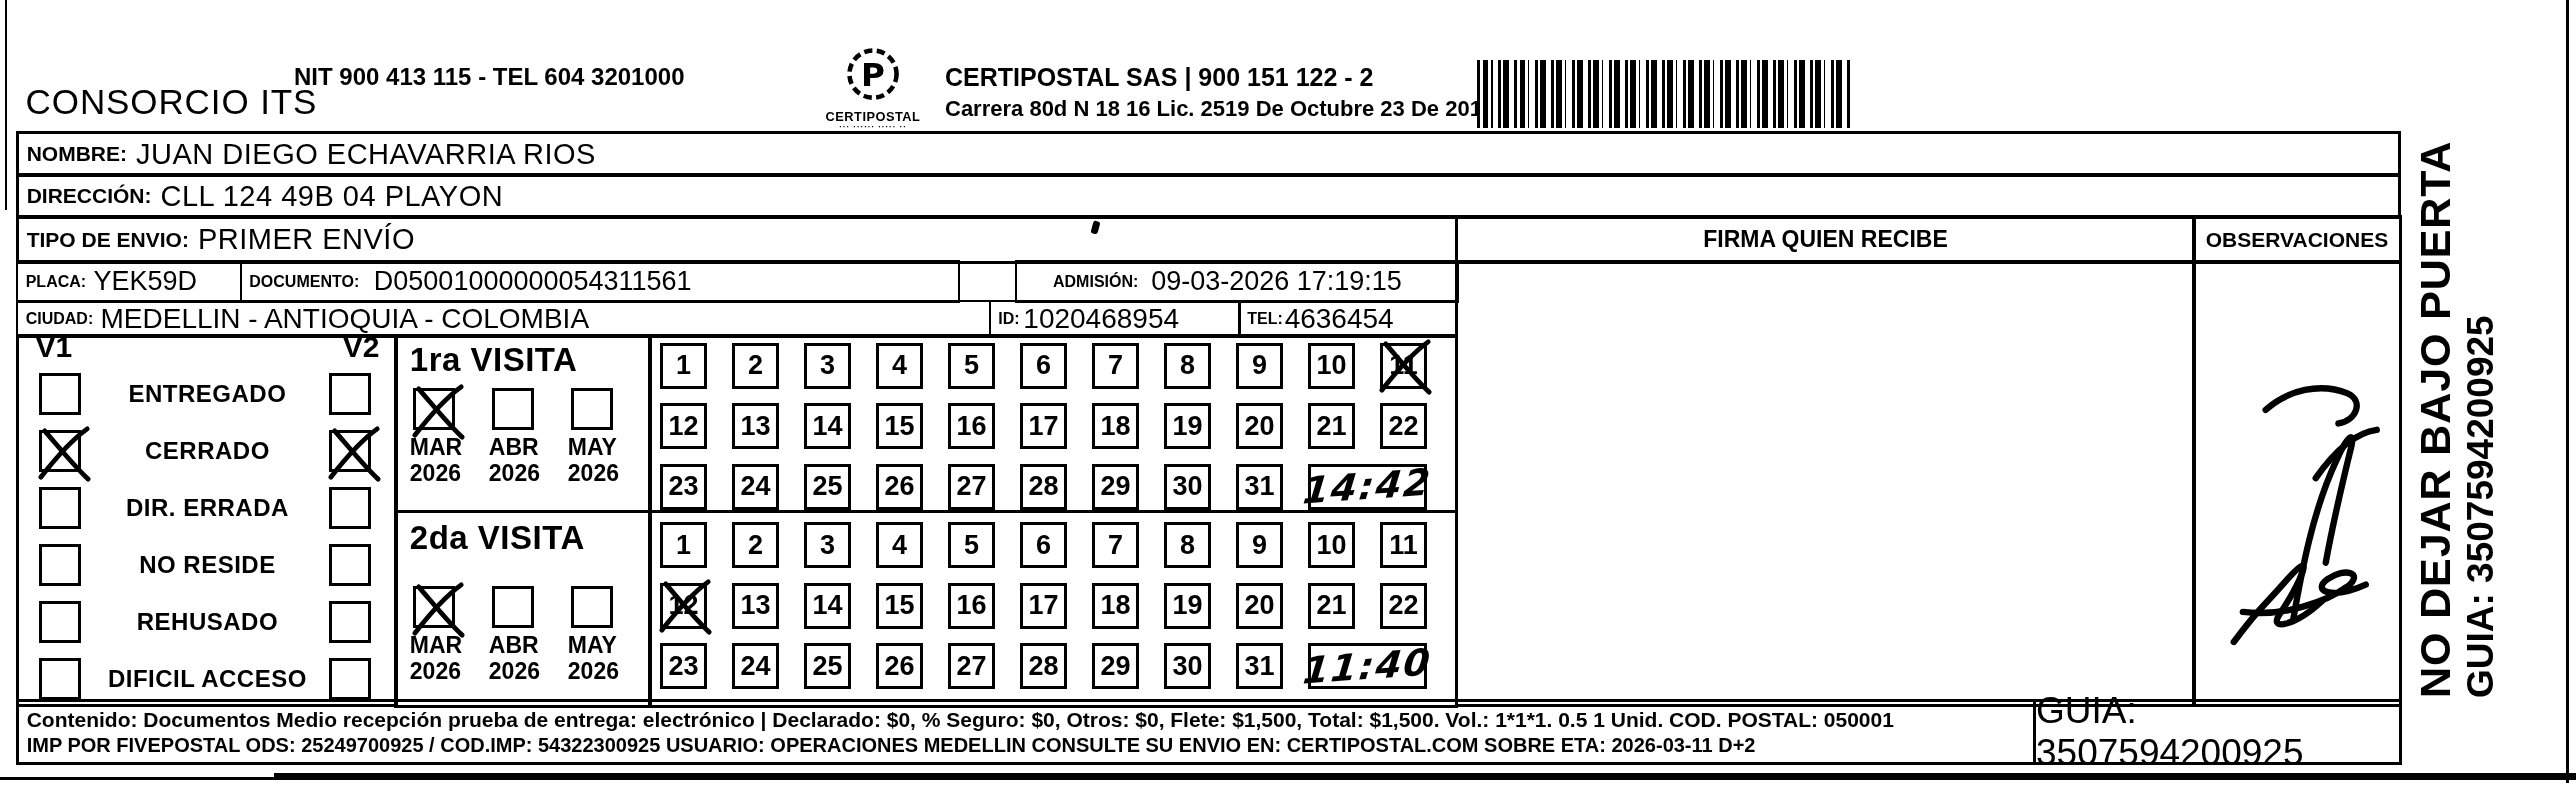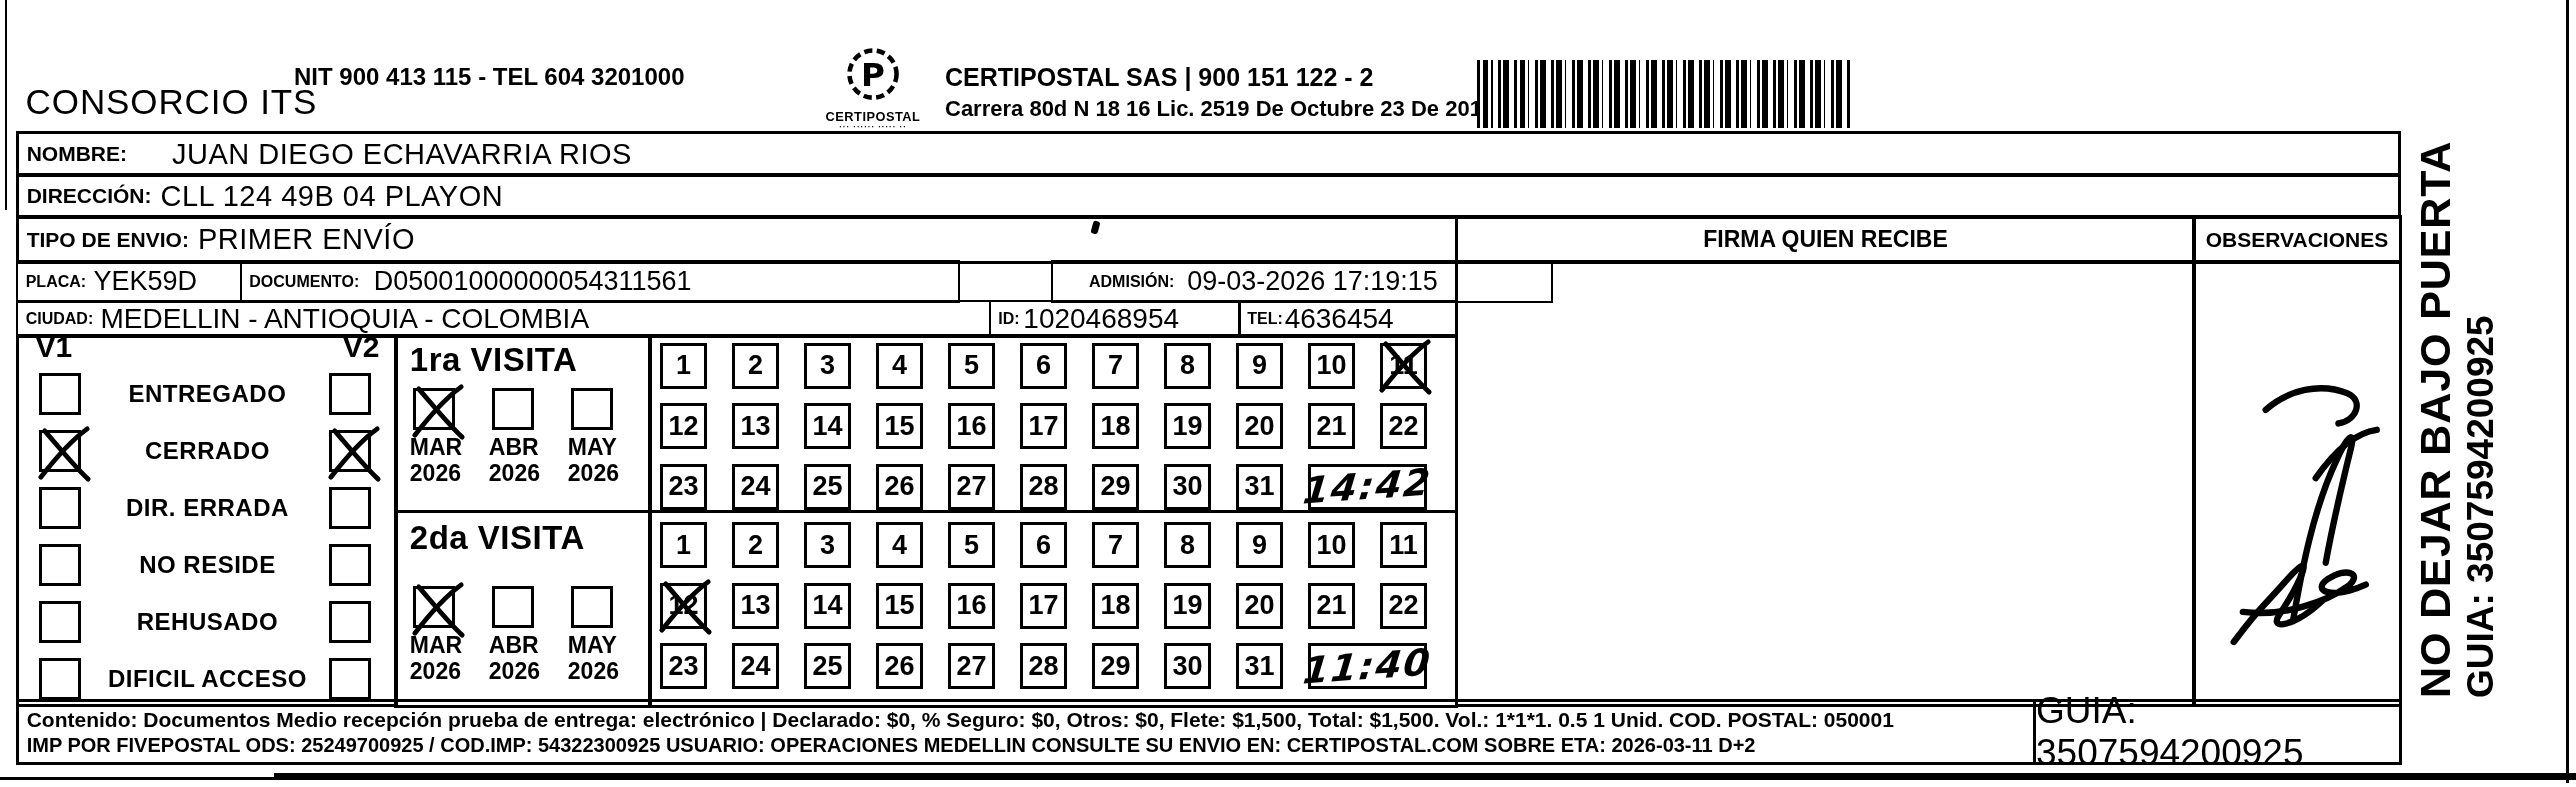--- a/index.html
+++ b/index.html
@@ -72,21 +72,21 @@
   <div class="logo-tag">··· ······ ····· ··</div>
 </div>
 
 <div class="abs info2" style="left:945px;top:62px;">
   <div>CERTIPOSTAL SAS | 900 151 122 - 2</div>
   <div style="font-size:22px;">Carrera 80d N 18 16  Lic. 2519 De Octubre 23 De 2015</div>
 </div>
 
 <div class="abs barcode" style="left:1477px;top:60px;width:373px;height:68px;"></div>
 
-<div class="abs b4 row" style="left:16.4px;top:131px;width:2385px;height:46px;gap:36px;">
+<div class="abs b4 row" style="left:16.4px;top:131px;width:2385px;height:46px;">
   <span class="lbl">NOMBRE:</span>
   <span class="val">JUAN DIEGO ECHAVARRIA RIOS</span>
 </div>
 
 <div class="abs b4 row" style="left:16.4px;top:173px;width:2385px;height:46px;">
   <span class="lbl">DIRECCIÓN:</span>
   <span class="val">CLL 124 49B 04 PLAYON</span>
 </div>
 
 <div class="abs b4 row" style="left:16.4px;top:215px;width:1442px;height:49px;">
@@ -97,21 +97,21 @@
 <div class="abs b4 hdr-cell" style="left:2192px;top:215px;width:210px;height:49px;font-size:21px;">OBSERVACIONES</div>
 
 <div class="abs b3 row" style="left:16.4px;top:260px;width:226px;height:43px;">
   <span class="lbl-s">PLACA:</span>
   <span class="val-s" style="font-size:27px;">YEK59D</span>
 </div>
 <div class="abs b3 row" style="left:240px;top:260px;width:720px;height:43px;">
   <span class="lbl-s">DOCUMENTO:</span>
   <span class="val-s" style="font-size:27px;margin-left:14.6px;">D05001000000054311561</span>
 </div>
-<div class="abs b3 row" style="left:1051px;top:260px;width:502px;height:43px;padding-left:36px;">
+<div class="abs b3 row" style="left:1015px;top:260px;width:444px;height:43px;padding-left:36px;">
   <span class="lbl-s">ADMISIÓN:</span>
   <span class="val-s" style="font-size:27px;margin-left:12.8px;">09-03-2026 17:19:15</span>
 </div>
 
 <div class="abs b3 row" style="left:16.4px;top:300px;width:975px;height:38px;">
   <span class="lbl-s">CIUDAD:</span>
   <span class="val-s">MEDELLIN - ANTIOQUIA - COLOMBIA</span>
 </div>
 <div class="abs b3 row" style="left:989px;top:300px;width:252px;height:38px;">
   <span class="lbl-s">ID:</span>

